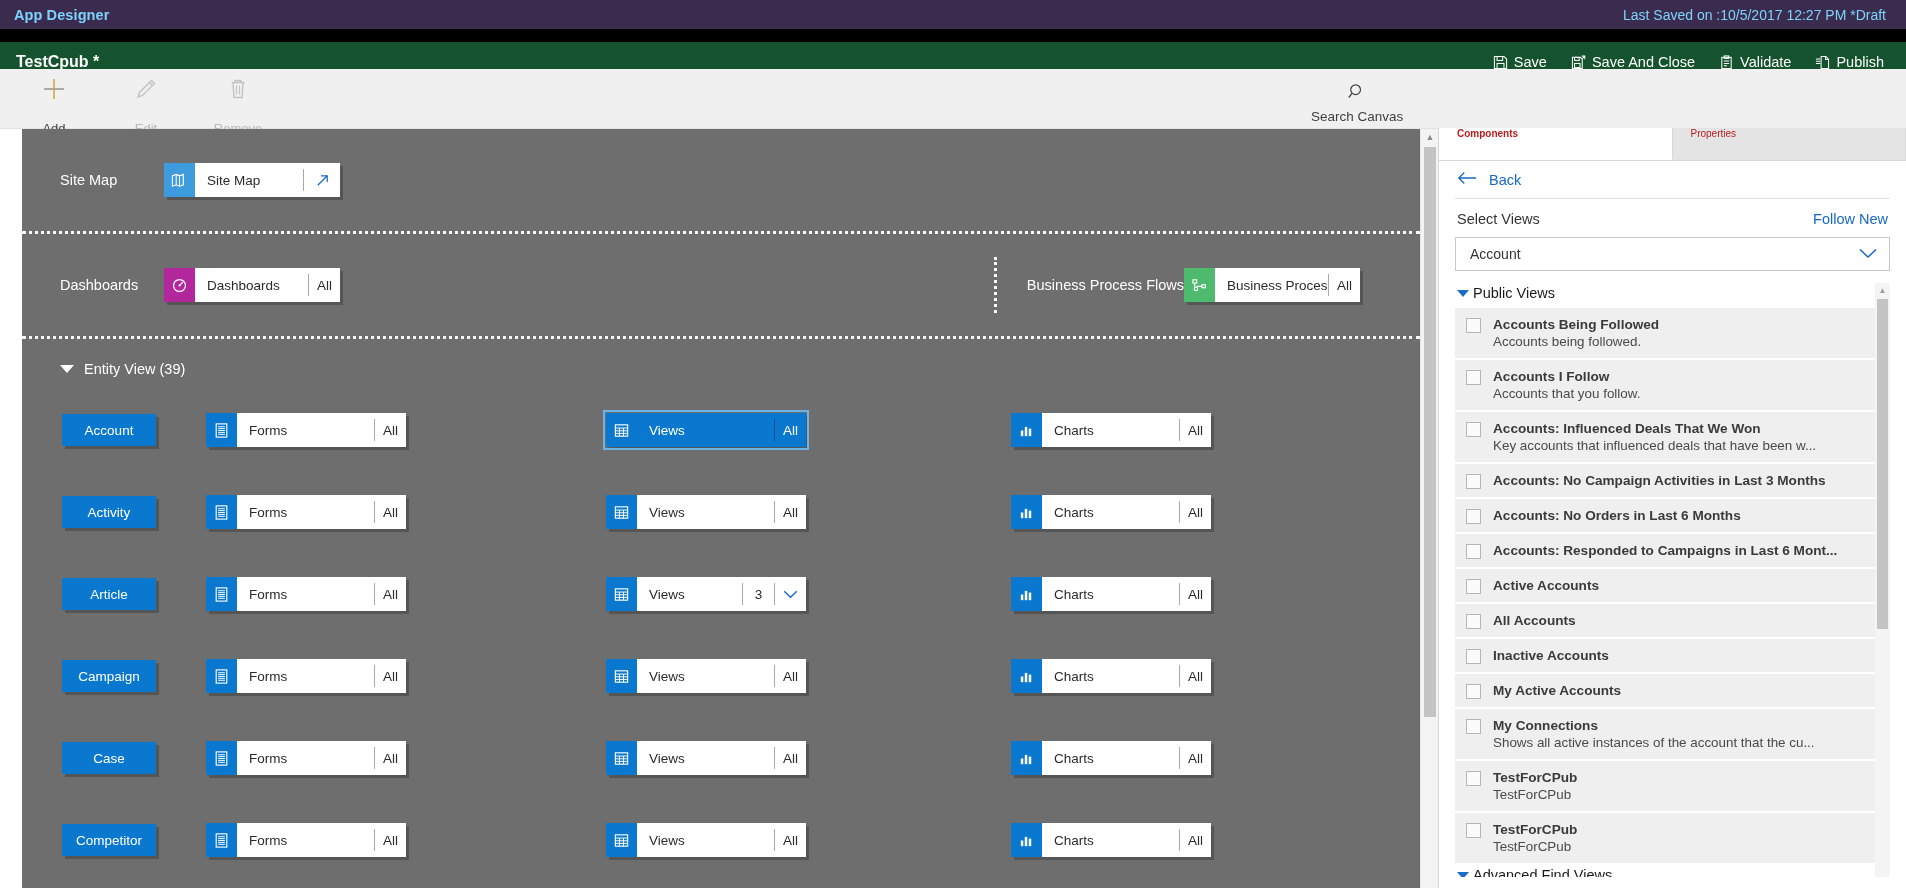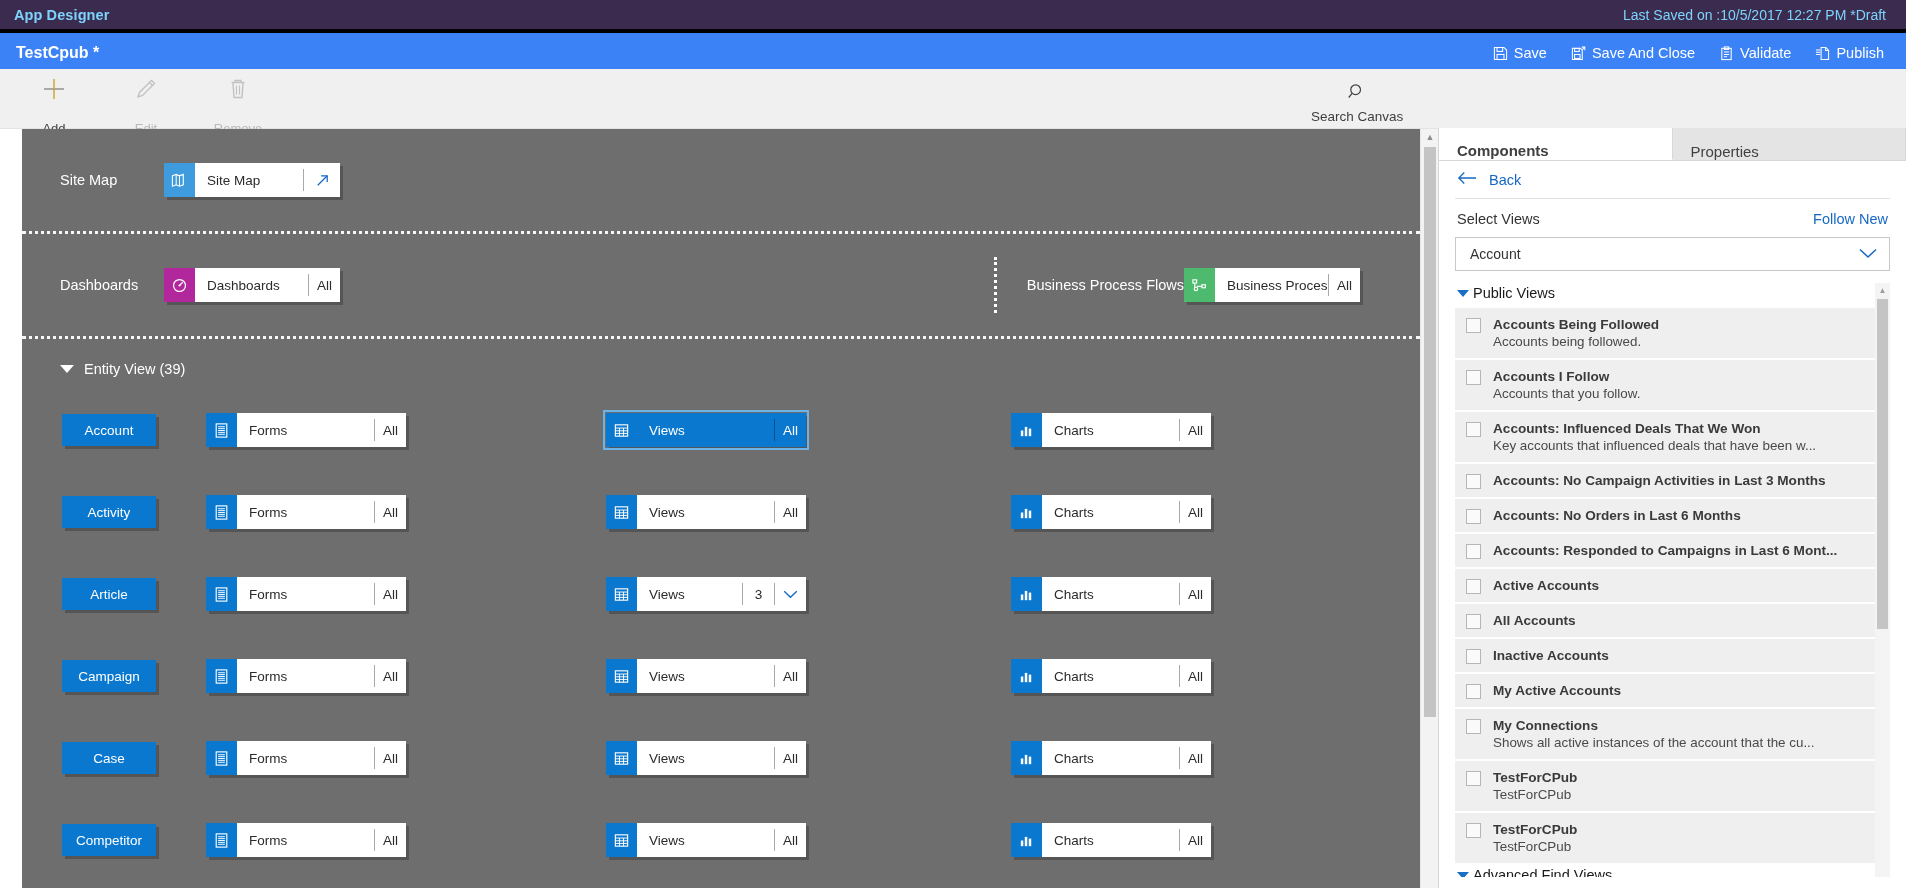--- a/index.html
+++ b/index.html
@@ -21,22 +21,22 @@
     padding: 0 14px;
   }
   .titlebar-app {
     font-size: 14.5px; font-weight: bold; letter-spacing: .1px;
   }
   .titlebar-spacer { flex: 1; }
   .titlebar-saved { font-size: 14px; padding-right: 6px; }
 
   
   .cmdbar {
-    position: absolute; left: 0; top: 33px; width: 1906px; height: 40px;
-    background: #3b82f6;
+    position: absolute; left: 0; top: 42px; width: 1906px; height: 40px;
+    background: #14532d;
     color: #ffffff;
     display: flex; align-items: center;
     padding: 0 12px;
   }
   .app-name { font-size: 16px; font-weight: bold; padding-left: 4px; }
   .cmdbar-spacer { flex: 1; }
   .cmd-actions { display: flex; align-items: center; gap: 24px; padding-right: 10px; }
   .cmd-btn {
     display: flex; align-items: center; gap: 6px;
     font-size: 14.5px; color: #fff; cursor: pointer;
@@ -175,22 +175,22 @@
   .gap-b { width: 200px; flex: none; }
   .gap-c { width: 205px; flex: none; }
 
   
   .panel {
     position: absolute; right: 0; top: 128px; width: 468px; height: 760px;
     background: #ffffff; border-left: 1px solid #d8d8d8;
   }
   .panel-tabs { display: flex; height: 33px; border-bottom: 1px solid #d8d8d8; background:#fff; }
   .panel-tab {
-    flex: 1; display: flex; align-items: flex-end;
-    padding: 0 18px; font-size: 15px; color: #404040;
+    flex: 1; display: flex; align-items: flex-start;
+    padding: 0 18px; font-size: 10px; color: #b91c1c;
     background: #e4e4e4; border-right: 1px solid #d8d8d8;
     cursor: pointer;
   }
   .panel-tab.active { background: #ffffff; font-weight: bold; border-bottom: 1px solid #fff; }
   .panel-body { padding: 0 14px; }
   .back-row {
     display: flex; align-items: center; gap: 12px;
     padding: 10px 4px 10px 4px;
     color: #1668c4; font-size: 14.5px; cursor: pointer;
   }

